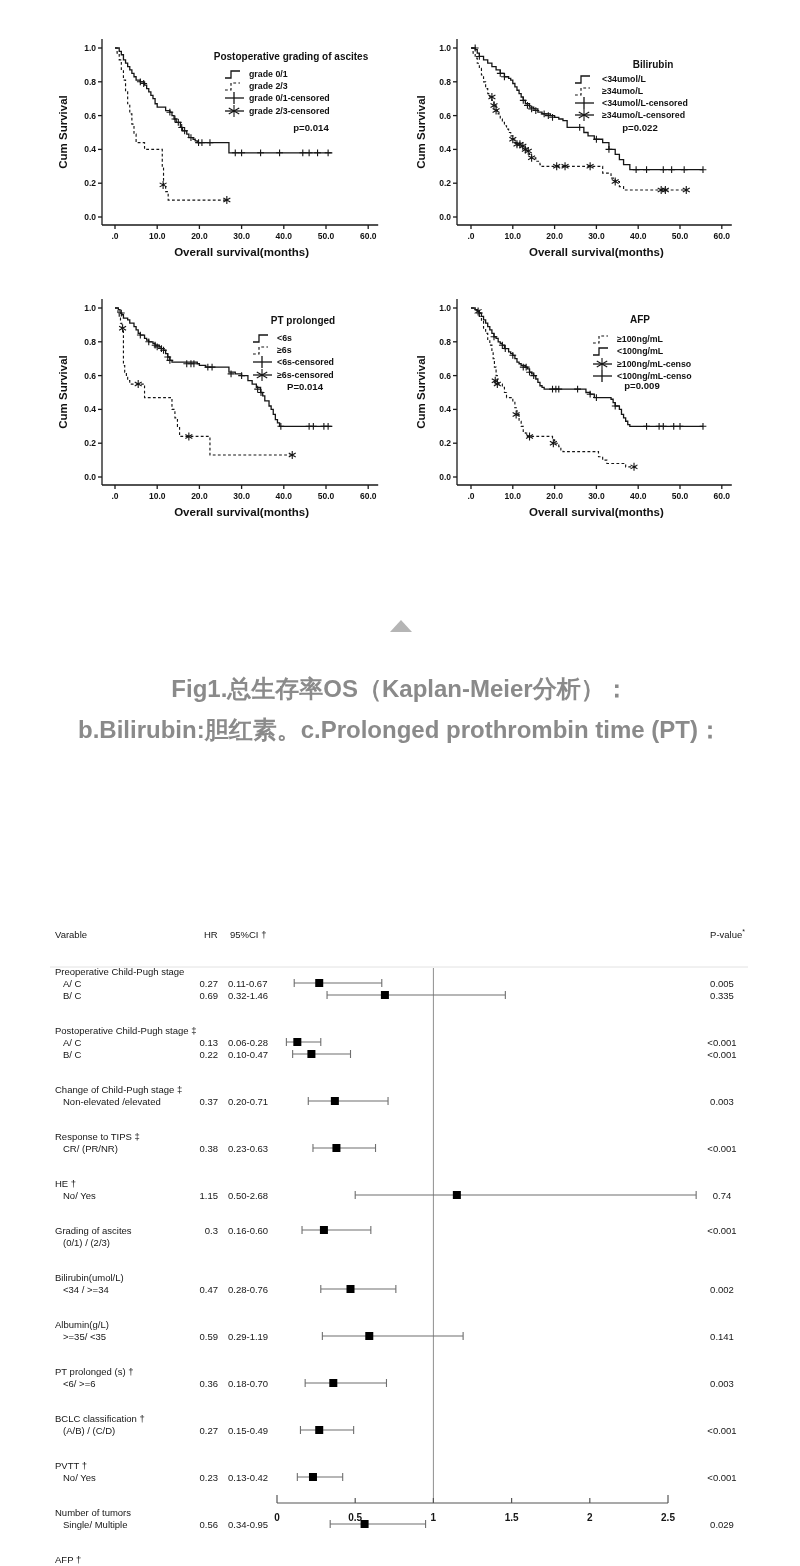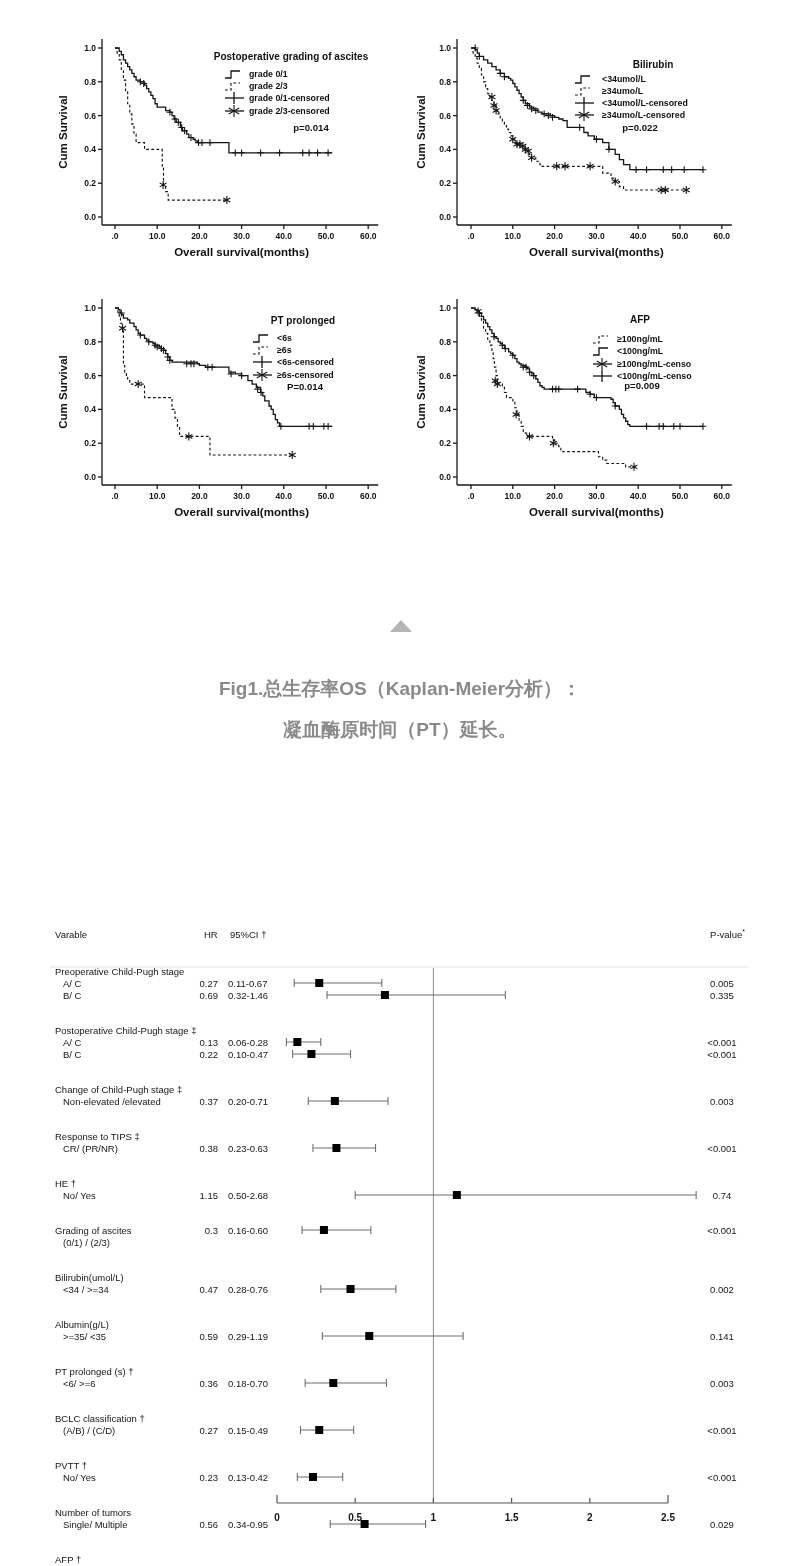--- a/index.html
+++ b/index.html
@@ -23,21 +23,21 @@
   .refline{stroke:#8f8f8f;stroke-width:1;}
   .ci{stroke:#6f6f6f;stroke-width:1.1;fill:none;}
   .sq{fill:#000;}
   .axis2{stroke:#555;stroke-width:1.2;fill:none;}
   
   .triangle{position:absolute;left:390px;top:620px;width:0;height:0;
             border-left:11px solid transparent;border-right:11px solid transparent;
             border-bottom:12px solid #b5b5b5;cursor:pointer;}
   
   .caption{position:absolute;top:668px;left:0;width:800px;text-align:center;
-           font-weight:bold;font-size:19px;line-height:41px;color:#8a8a8a;}
+           font-weight:bold;font-size:24px;line-height:41px;color:#8a8a8a;}
 </style>
 </head>
 <body>
 
 <div class="page">
   <svg id="km-a" class="panel" style="left:55px;top:26px;width:340px;height:252px" viewBox="0 0 340 252">
       <g>
         <path d="M47 13 V199 M47 199 H323.2" class="axis"></path>
         <path d="M43 191 H47" class="axis"></path>
         <text x="41" y="194" class="tick" text-anchor="end">0.0</text>
@@ -344,21 +344,21 @@
         <path d="M189 84 V96" class="curve"></path>
         <text x="204" y="93" class="ltext">&lt;100ng/mL-censo</text>
         <text x="229" y="103" class="plabel" text-anchor="middle">p=0.009</text>
       </g>
     </svg>
 
   <div class="triangle" style="border-bottom-color: rgb(181, 181, 181);"></div>
 
   <div class="caption" style="color: rgb(138, 138, 138);">
     <div>Fig1.总生存率OS（Kaplan-Meier分析）：</div>
-    <div>凝血酶原时间（PT）延长。</div>
+    <div>b.Bilirubin:胆红素。c.Prolonged prothrombin time (PT)：</div>
   </div>
 
   <svg id="forest" class="panel" viewBox="0 0 800 648" style="left:0;top:918px;width:800px;height:648px">
       <g>
         <text x="55" y="20" class="ftext">Varable</text>
         <text x="204" y="20" class="ftext">HR</text>
         <text x="230" y="20" class="ftext">95%CI †</text>
         <text x="745" y="20" class="ftext" text-anchor="end"><tspan>P-value</tspan><tspan dy="-4" font-size="7px">*</tspan></text>
       </g>
       <path d="M50 49 H748" class="rule"></path>

